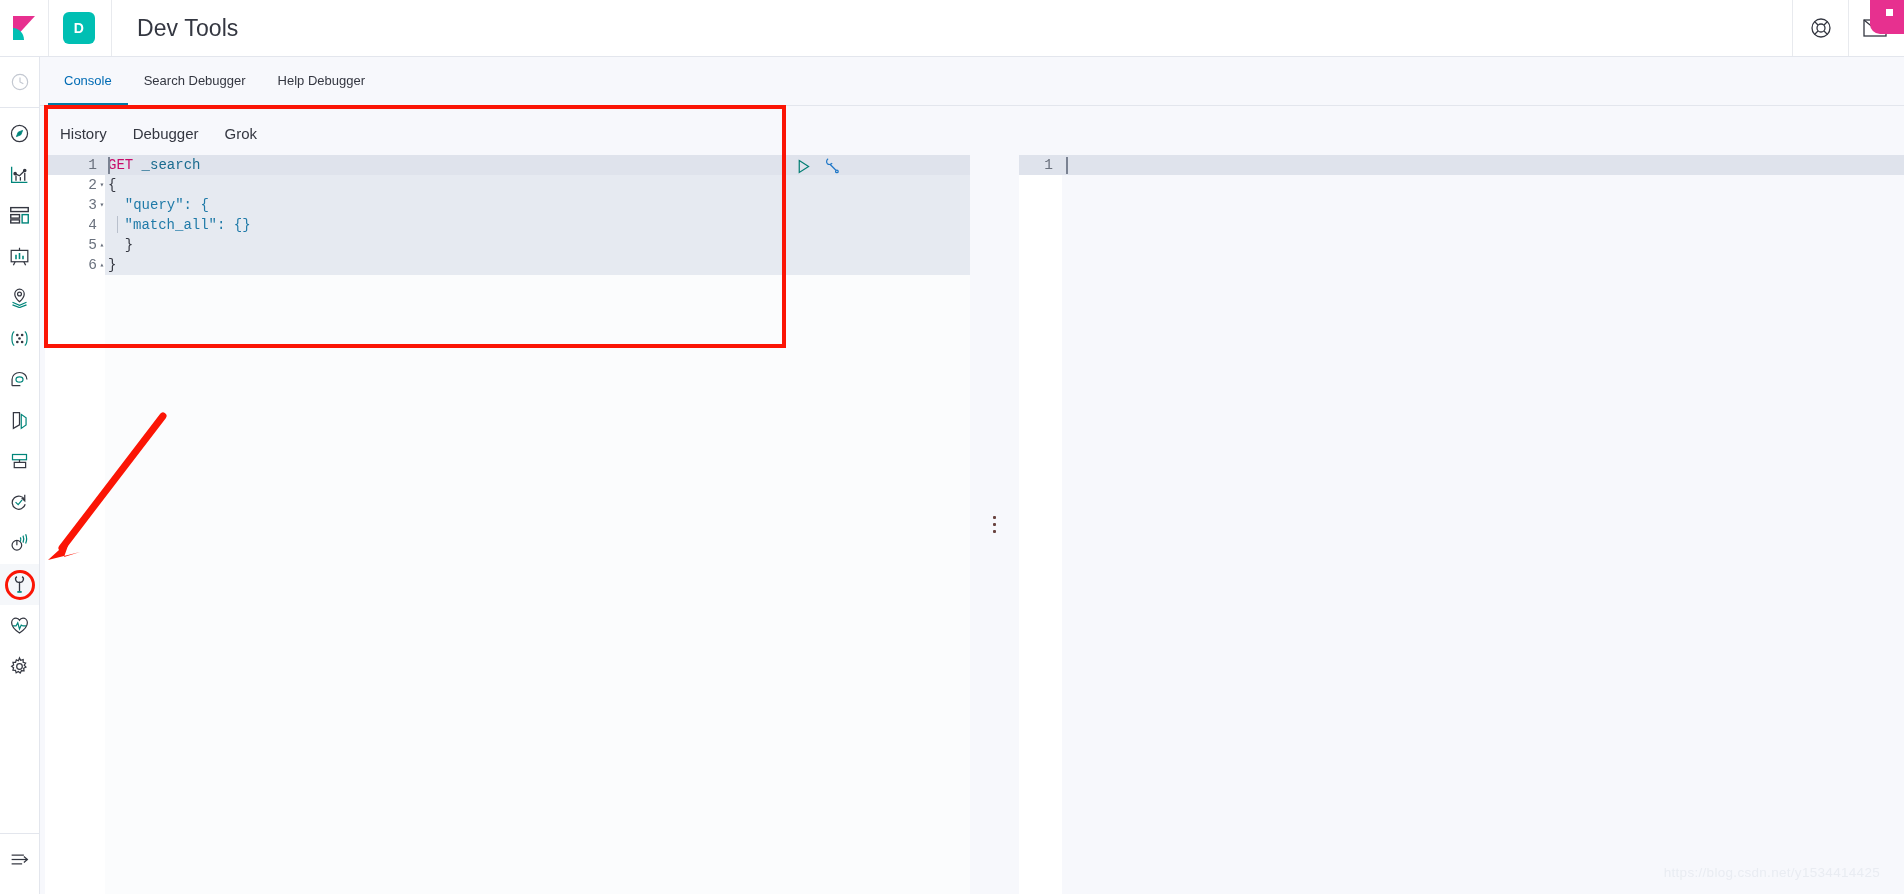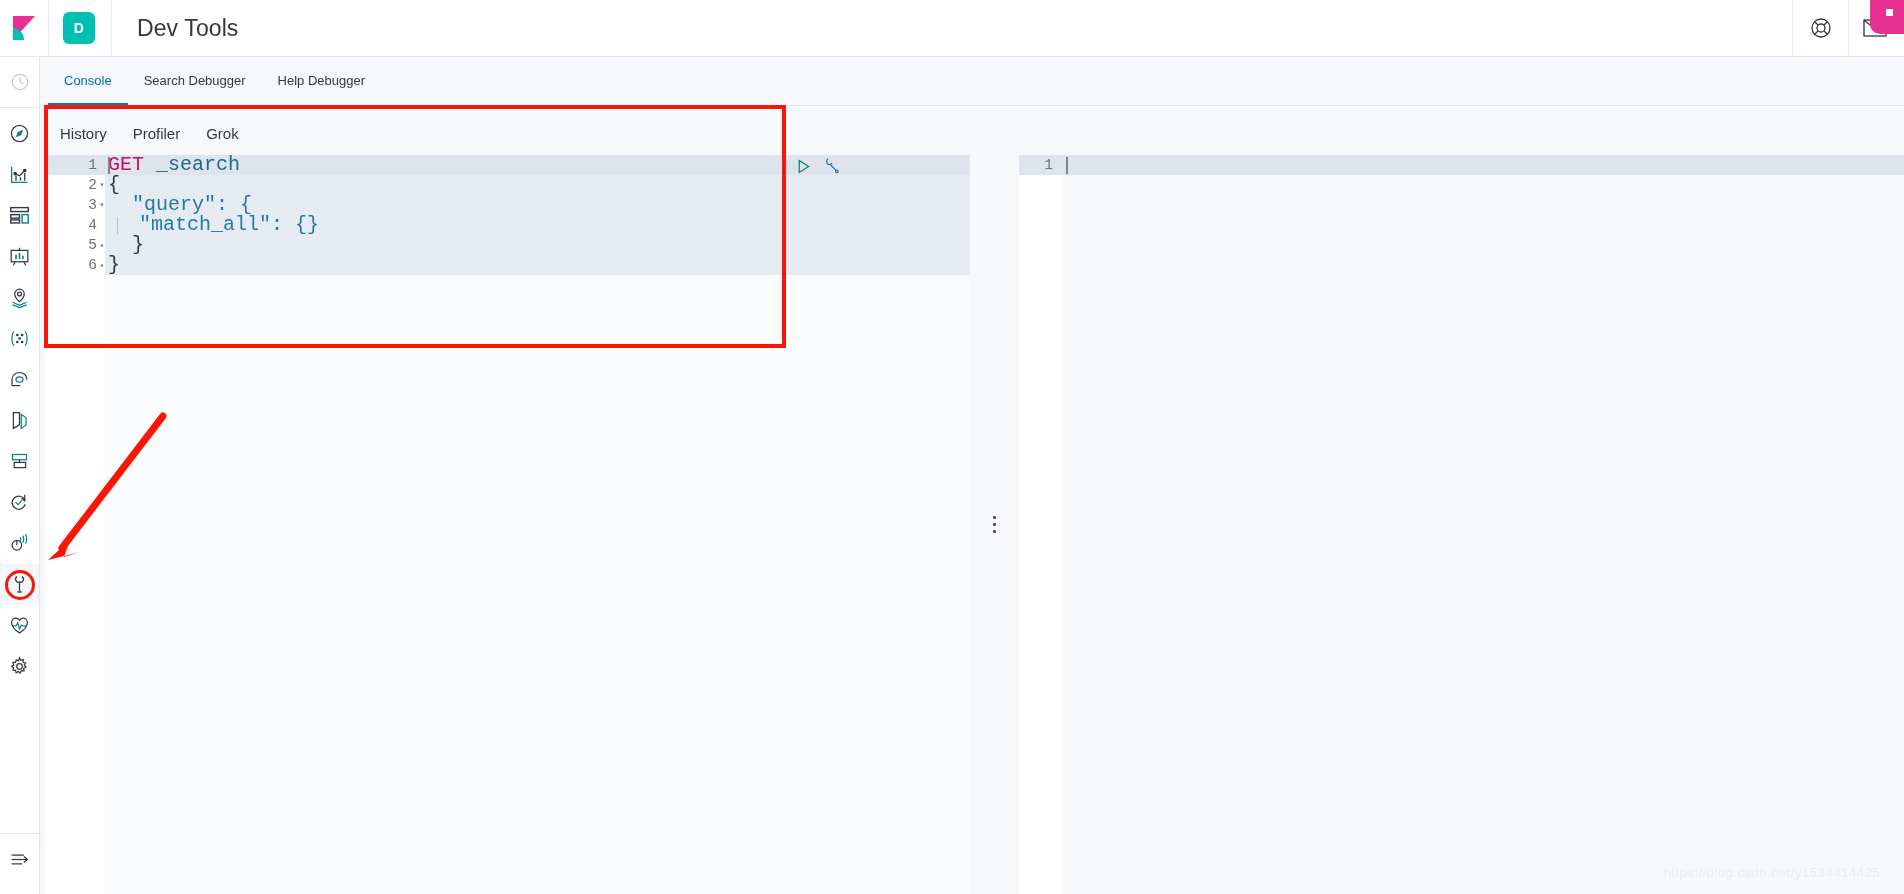--- a/index.html
+++ b/index.html
@@ -225,21 +225,21 @@
     position: absolute;
     left: 0; top: 0;
     width: 100%;
     height: 20px;
     background: #dfe3ec;
   }
   .codelines {
     position: relative;
     z-index: 2;
     font-family: "Liberation Mono", monospace;
-    font-size: 20px;
+    font-size: 14px;
     padding-left: 3px;
   }
   .cl {
     height: 20px;
     line-height: 20px;
     white-space: pre;
     color: #343741;
   }
   .tok-method { color: #c80a68; }
   .tok-url    { color: #1a6b8f; }
@@ -564,21 +564,21 @@
       </div>
       <div class="tab">
         <span>Help Debugger</span>
       </div>
     </div>
 
     <div class="console-wrap">
 
       <div class="console-menu">
         <div class="mi">History</div>
-        <div class="mi">Profiler</div>
+        <div class="mi">Debugger</div>
         <div class="mi">Grok</div>
       </div>
 
       <div class="editors">
 
         <div class="editor-left">
 
           <div class="gutter">
             <div class="ln hl">
               <span>1</span>

